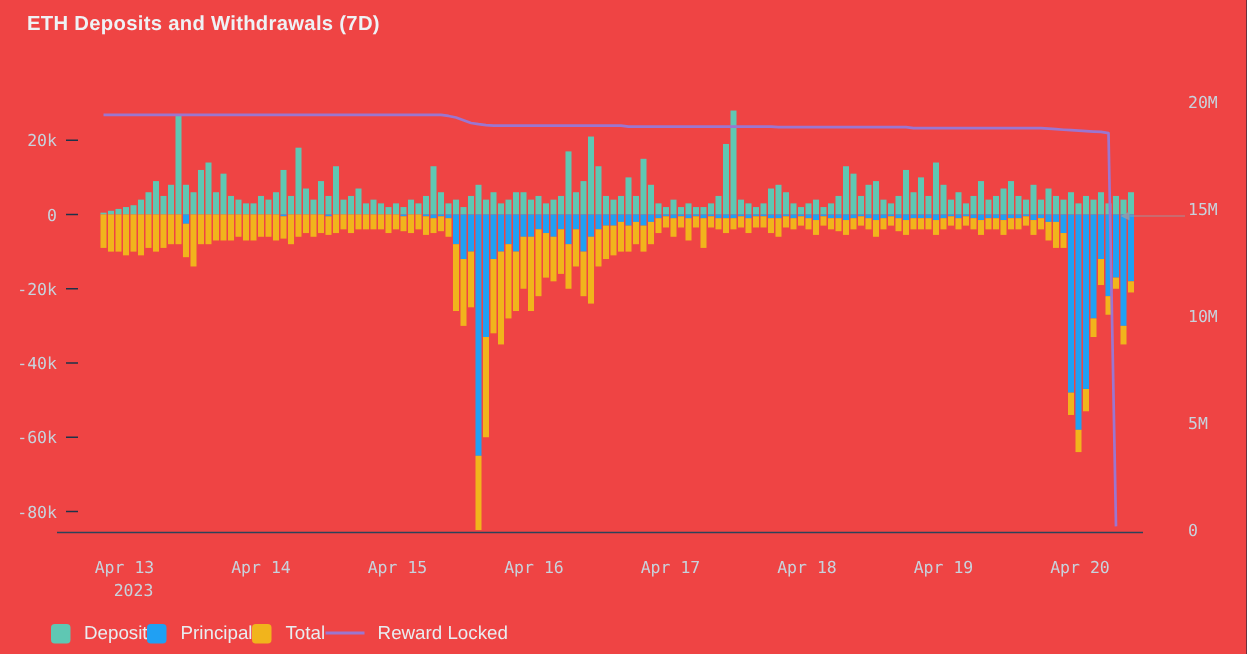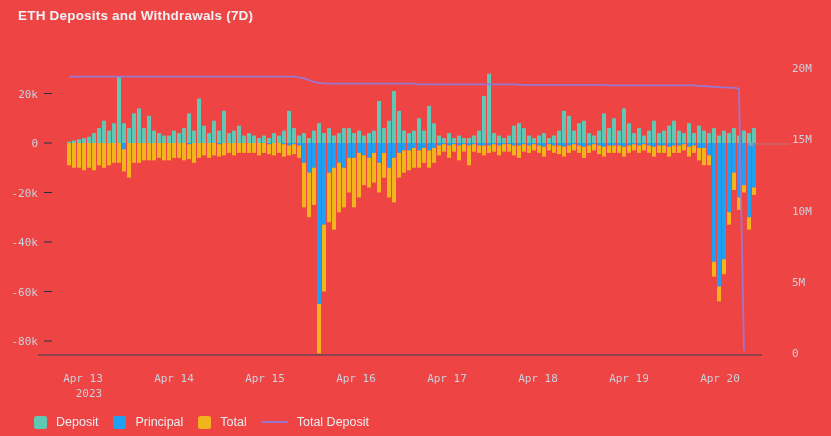--- a/index.html
+++ b/index.html
@@ -1,21 +1,21 @@
 <!DOCTYPE html>
 <html><head>
 <meta charset="utf-8">
 <style>
   html,body{margin:0;padding:0;background:#0d2234;}
   #app{position:relative;width:831px;height:436px;background:#ef4444;overflow:hidden;
        font-family:"Liberation Sans",sans-serif;}
   .title{position:absolute;left:18px;top:8px;font-size:13.5px;font-weight:700;
          color:#eef2f5;letter-spacing:.2px;}
   svg text{font-family:"DejaVu Sans Mono",monospace;font-size:11px;fill:#c8d2dc;}
-  .legend{position:absolute;left:34px;bottom:7px;display:flex;align-items:center;gap:15px;}
+  .legend{position:absolute;left:34px;bottom:7px;display:flex;align-items:center;}
   .legend-item{display:flex;align-items:center;gap:9px;cursor:pointer;}
   .legend-swatch{width:13px;height:13px;border-radius:2.5px;}
   .legend-line{width:26px;height:0;border-top:2px solid #9b76d0;}
   .legend-label{font-size:12.5px;color:#e8edf1;}
 </style>
 </head>
 <body>
 
 <div id="app">
   <div class="title">ETH Deposits and Withdrawals (7D)</div>
@@ -436,16 +436,16 @@
     <div class="legend-item">
       <span class="legend-swatch" style="background:#20a0f3"></span>
       <span class="legend-label">Principal</span>
     </div>
     <div class="legend-item">
       <span class="legend-swatch" style="background:#f1b41c"></span>
       <span class="legend-label">Total</span>
     </div>
     <div class="legend-item">
       <span class="legend-line"></span>
-      <span class="legend-label">Total Deposit</span>
+      <span class="legend-label">Reward Locked</span>
     </div>
   </div>
 </div>
 
 </body></html>

